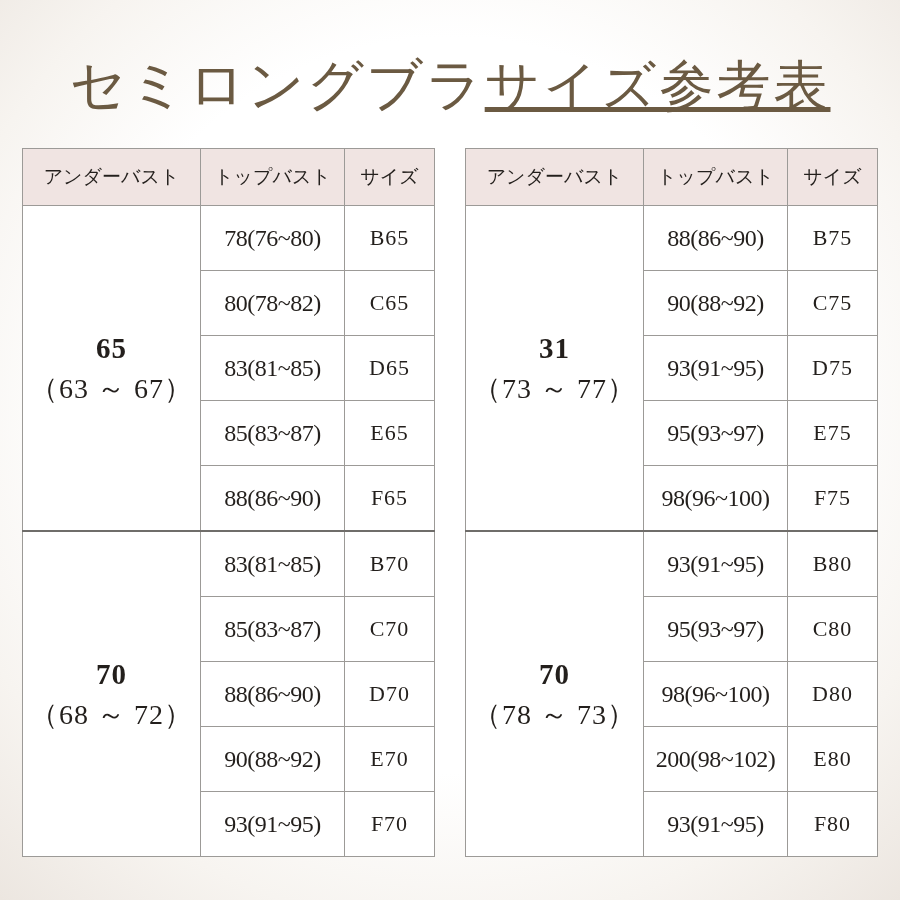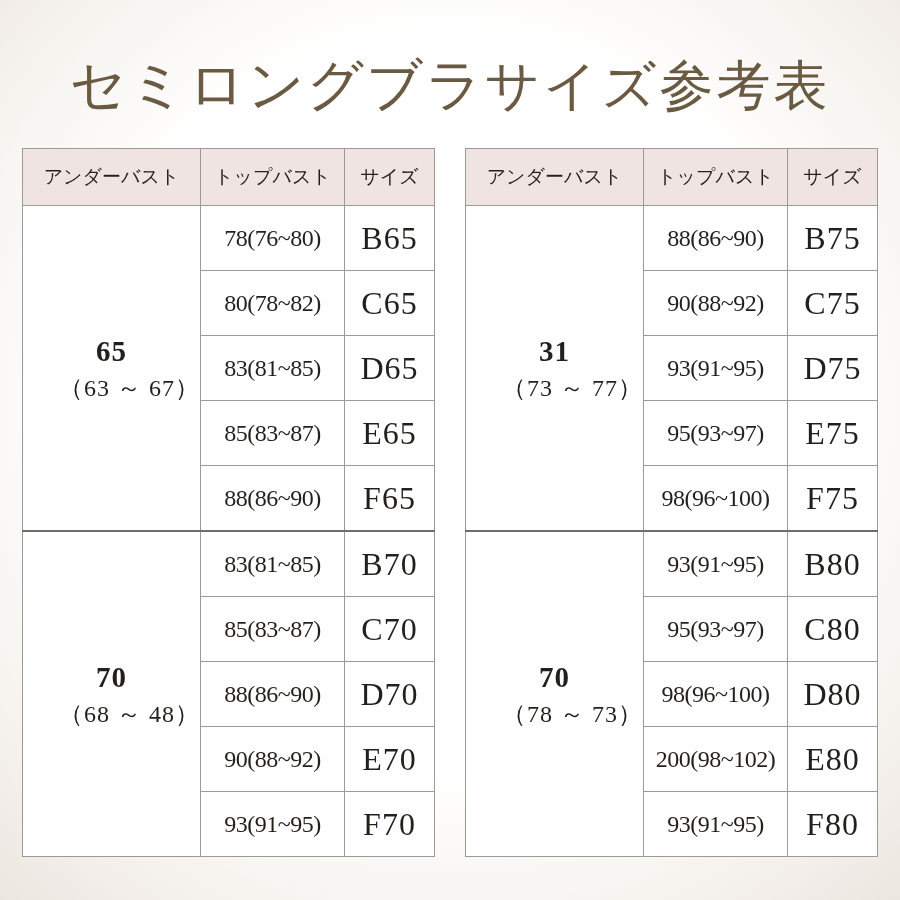--- a/index.html
+++ b/index.html
@@ -35,20 +35,21 @@
     letter-spacing: 2px;
     color: #6b5a42;
     vertical-align: middle;
   }
   .title-sub {
     font-family: "Liberation Serif", "DejaVu Serif", serif;
     font-size: 54px;
     letter-spacing: 3px;
     color: #6b5a42;
     vertical-align: middle;
+    text-decoration: underline;
   }
   .tables {
     position: absolute;
     top: 148px;
     left: 22px;
     width: 856px;
     display: flex;
     justify-content: space-between;
   }
   table.size-table {
@@ -81,33 +82,32 @@
   }
   .under-num {
     display: block;
     font-size: 29px;
     font-weight: bold;
     letter-spacing: 1px;
     margin-bottom: 4px;
   }
   .under-range {
     display: block;
-    font-size: 24px;
+    font-size: 28px;
     letter-spacing: 1px;
-    text-align: right;
   }
   td.top-cell {
     background: #ffffff;
     font-size: 24px;
     height: 64px;
     letter-spacing: -0.5px;
   }
   td.size-cell {
     background: #ffffff;
-    font-size: 32px;
+    font-size: 22px;
     height: 64px;
     letter-spacing: 1px;
   }
   tr.group-start td.top-cell,
   tr.group-start td.size-cell {
     
   }
   tr.group-start td {
     border-top: 2px solid #6f6d6a;
   }
@@ -161,21 +161,21 @@
           <td class="size-cell">E65</td>
         </tr>
         <tr>
           <td class="top-cell">88(86~90)</td>
           <td class="size-cell">F65</td>
         </tr>
 
         <tr class="group-start">
           <td class="under-cell" rowspan="5">
             <span class="under-num">70</span>
-            <span class="under-range">（68 ～ 48）</span>
+            <span class="under-range">（68 ～ 72）</span>
           </td>
           <td class="top-cell">83(81~85)</td>
           <td class="size-cell">B70</td>
         </tr>
         <tr>
           <td class="top-cell">85(83~87)</td>
           <td class="size-cell">C70</td>
         </tr>
         <tr>
           <td class="top-cell">88(86~90)</td>

